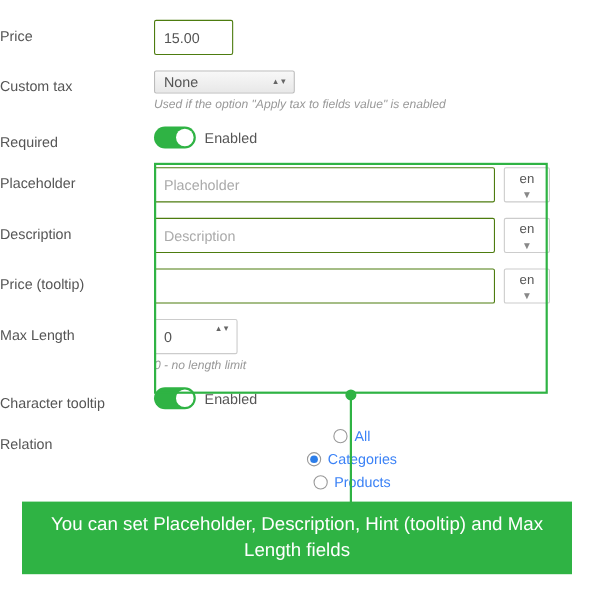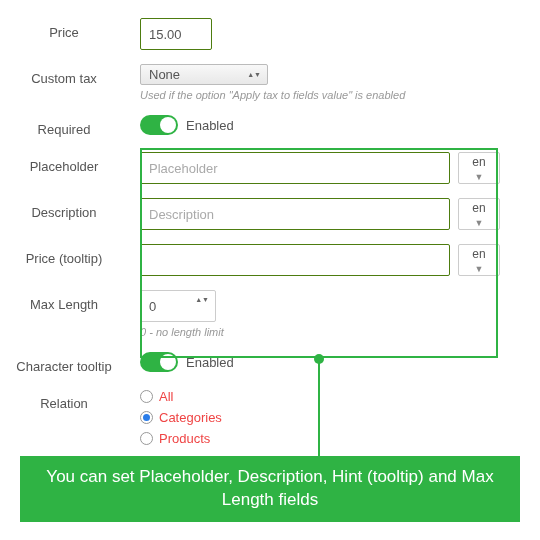--- a/index.html
+++ b/index.html
@@ -14,21 +14,21 @@
     overflow: hidden;
   }
   .panel { padding-top: 18px; }
   .row {
     display: flex;
     align-items: flex-start;
     margin-bottom: 14px;
   }
   .label {
     width: 140px;
-    text-align: center;
+    text-align: left;
     padding-right: 12px;
     padding-top: 7px;
     color: #555;
     font-size: 13px;
   }
   .control {
     flex: 1;
     padding-right: 40px;
     position: relative;
   }
@@ -128,21 +128,21 @@
     background: #fff;
   }
   .spinner .arrows {
     position: absolute; right: 6px; top: 5px;
     display: flex; flex-direction: column;
     font-size: 7px; line-height: 8px; color: #666;
   }
   .radio-row {
     display: flex; align-items: center; gap: 6px;
     margin-bottom: 6px;
-    font-size: 13px; color: #ef4444;
+    font-size: 13px; color: #3b82f6; justify-content: center;
   }
   .radio {
     width: 13px; height: 13px;
     border: 1px solid #999;
     border-radius: 50%;
     display: inline-flex;
     align-items: center; justify-content: center;
     background: #fff;
   }
   .radio.checked::after {

